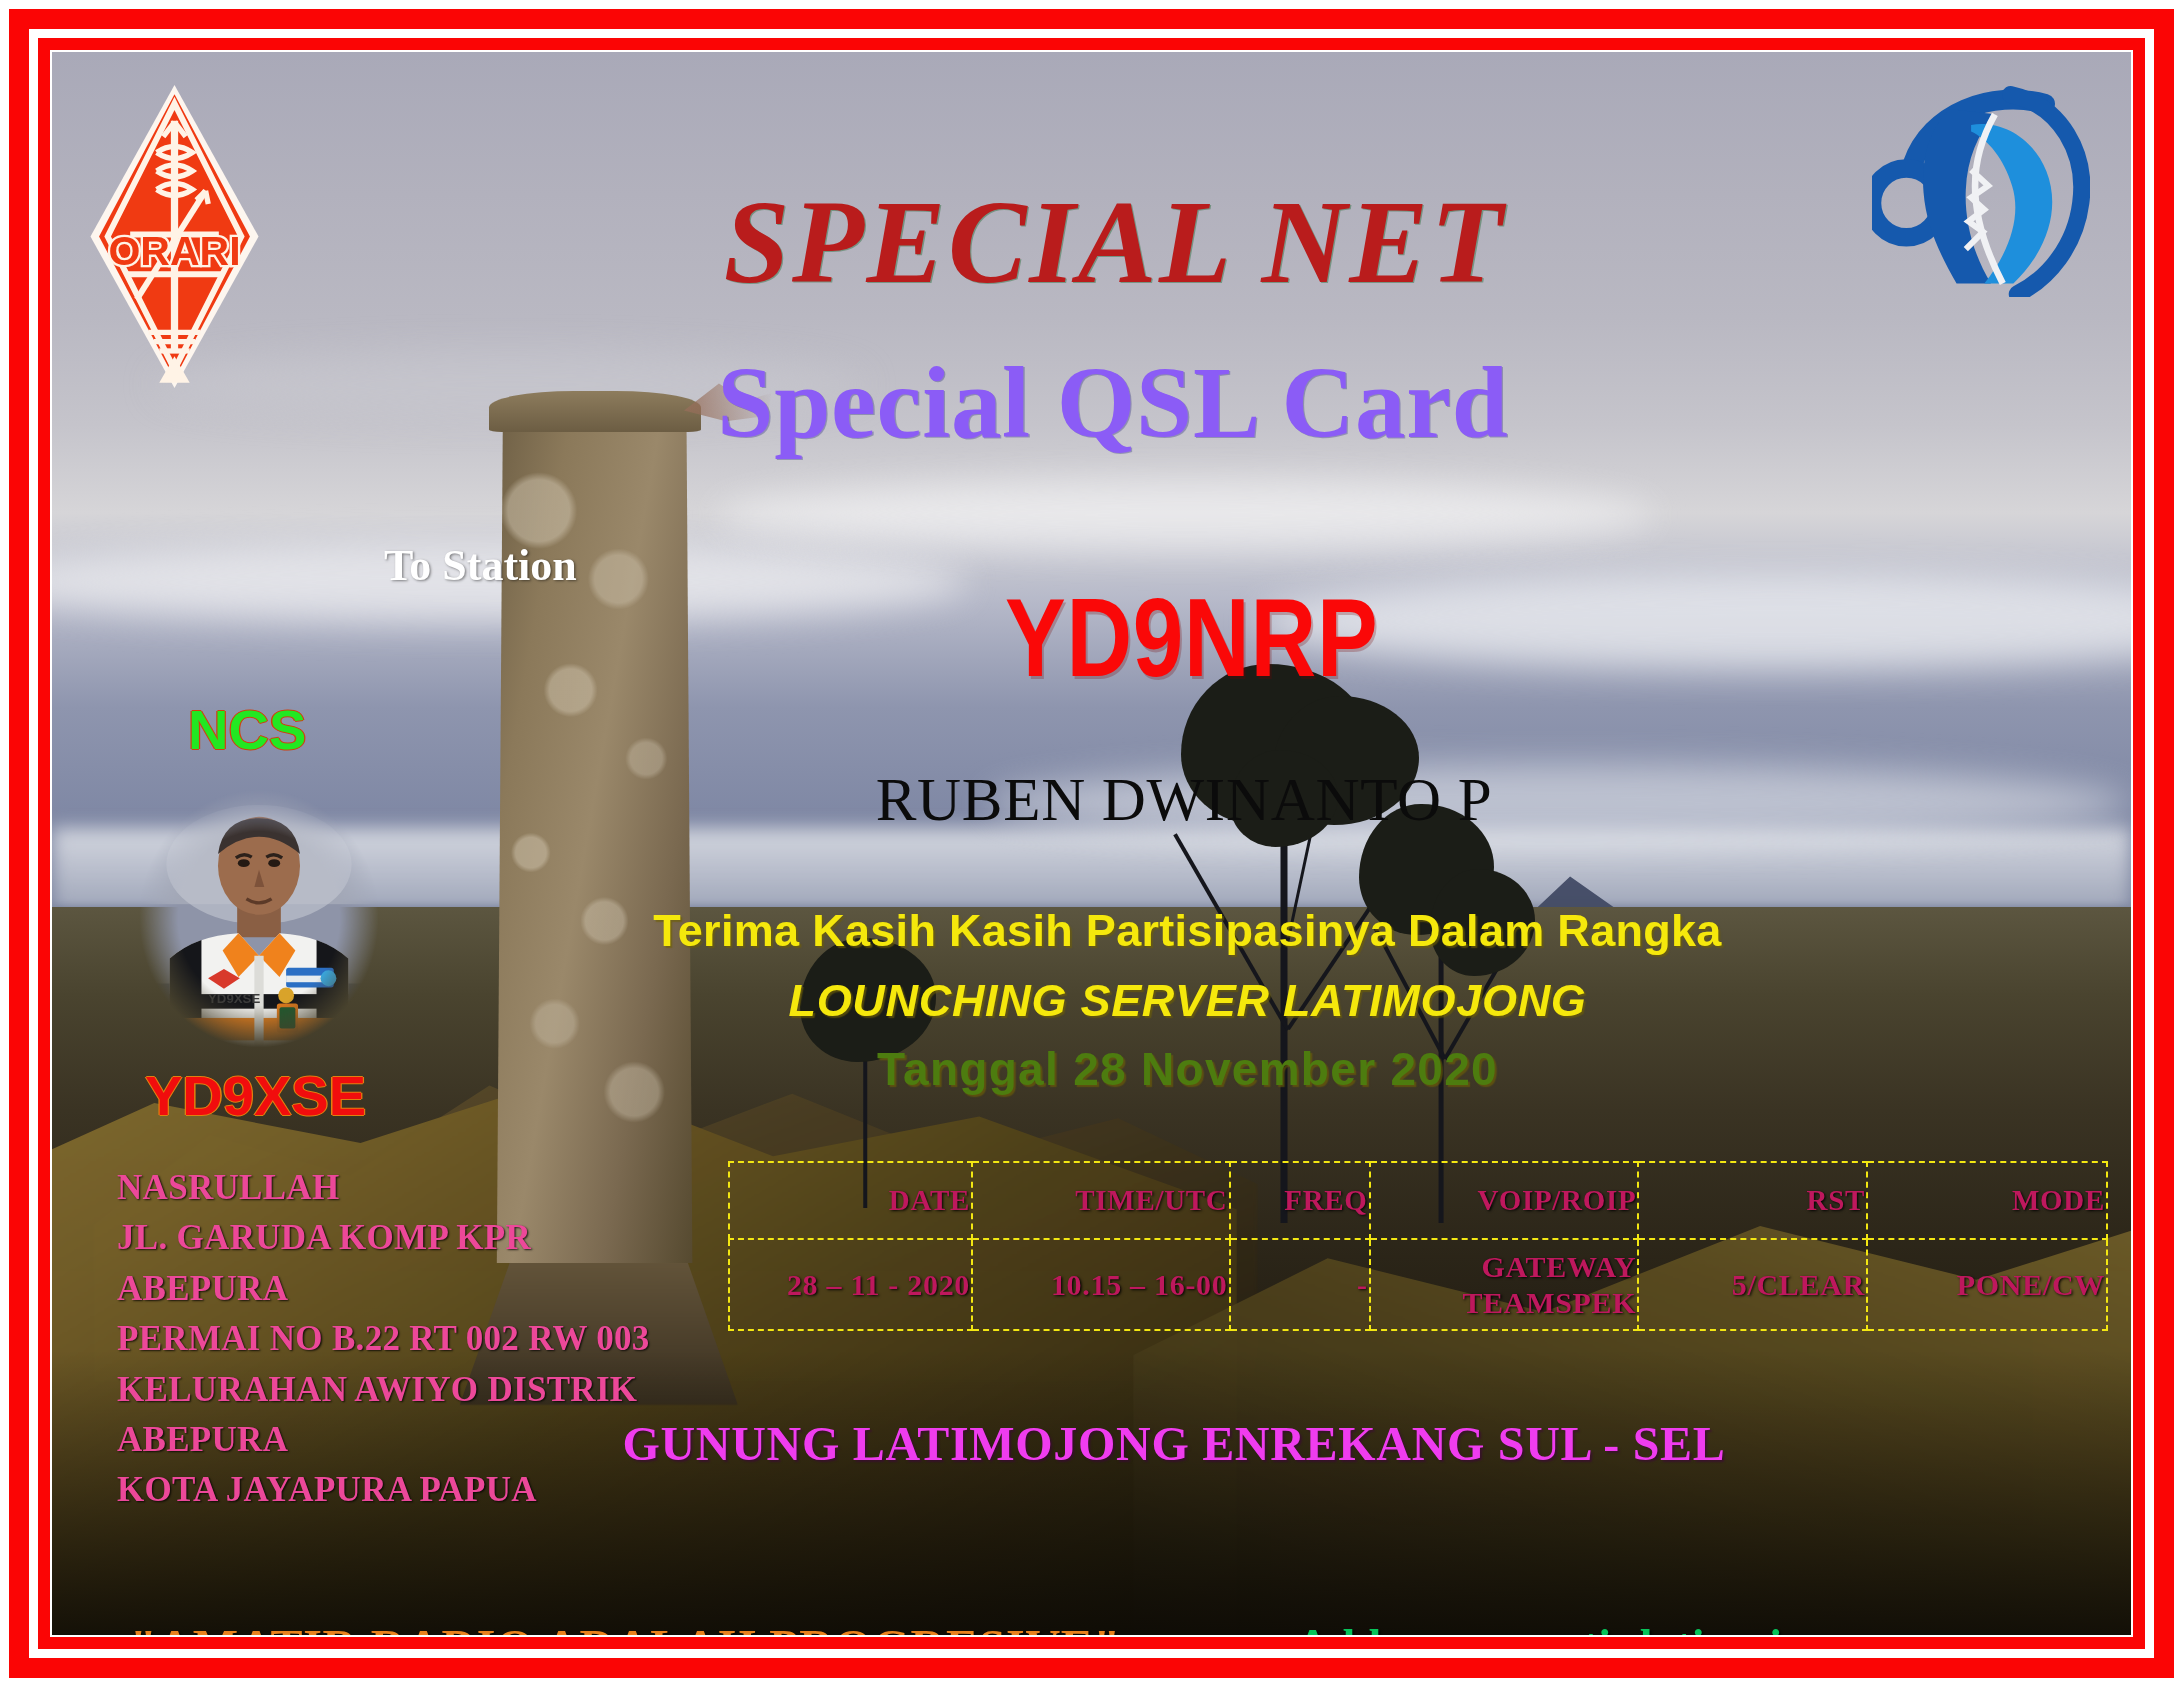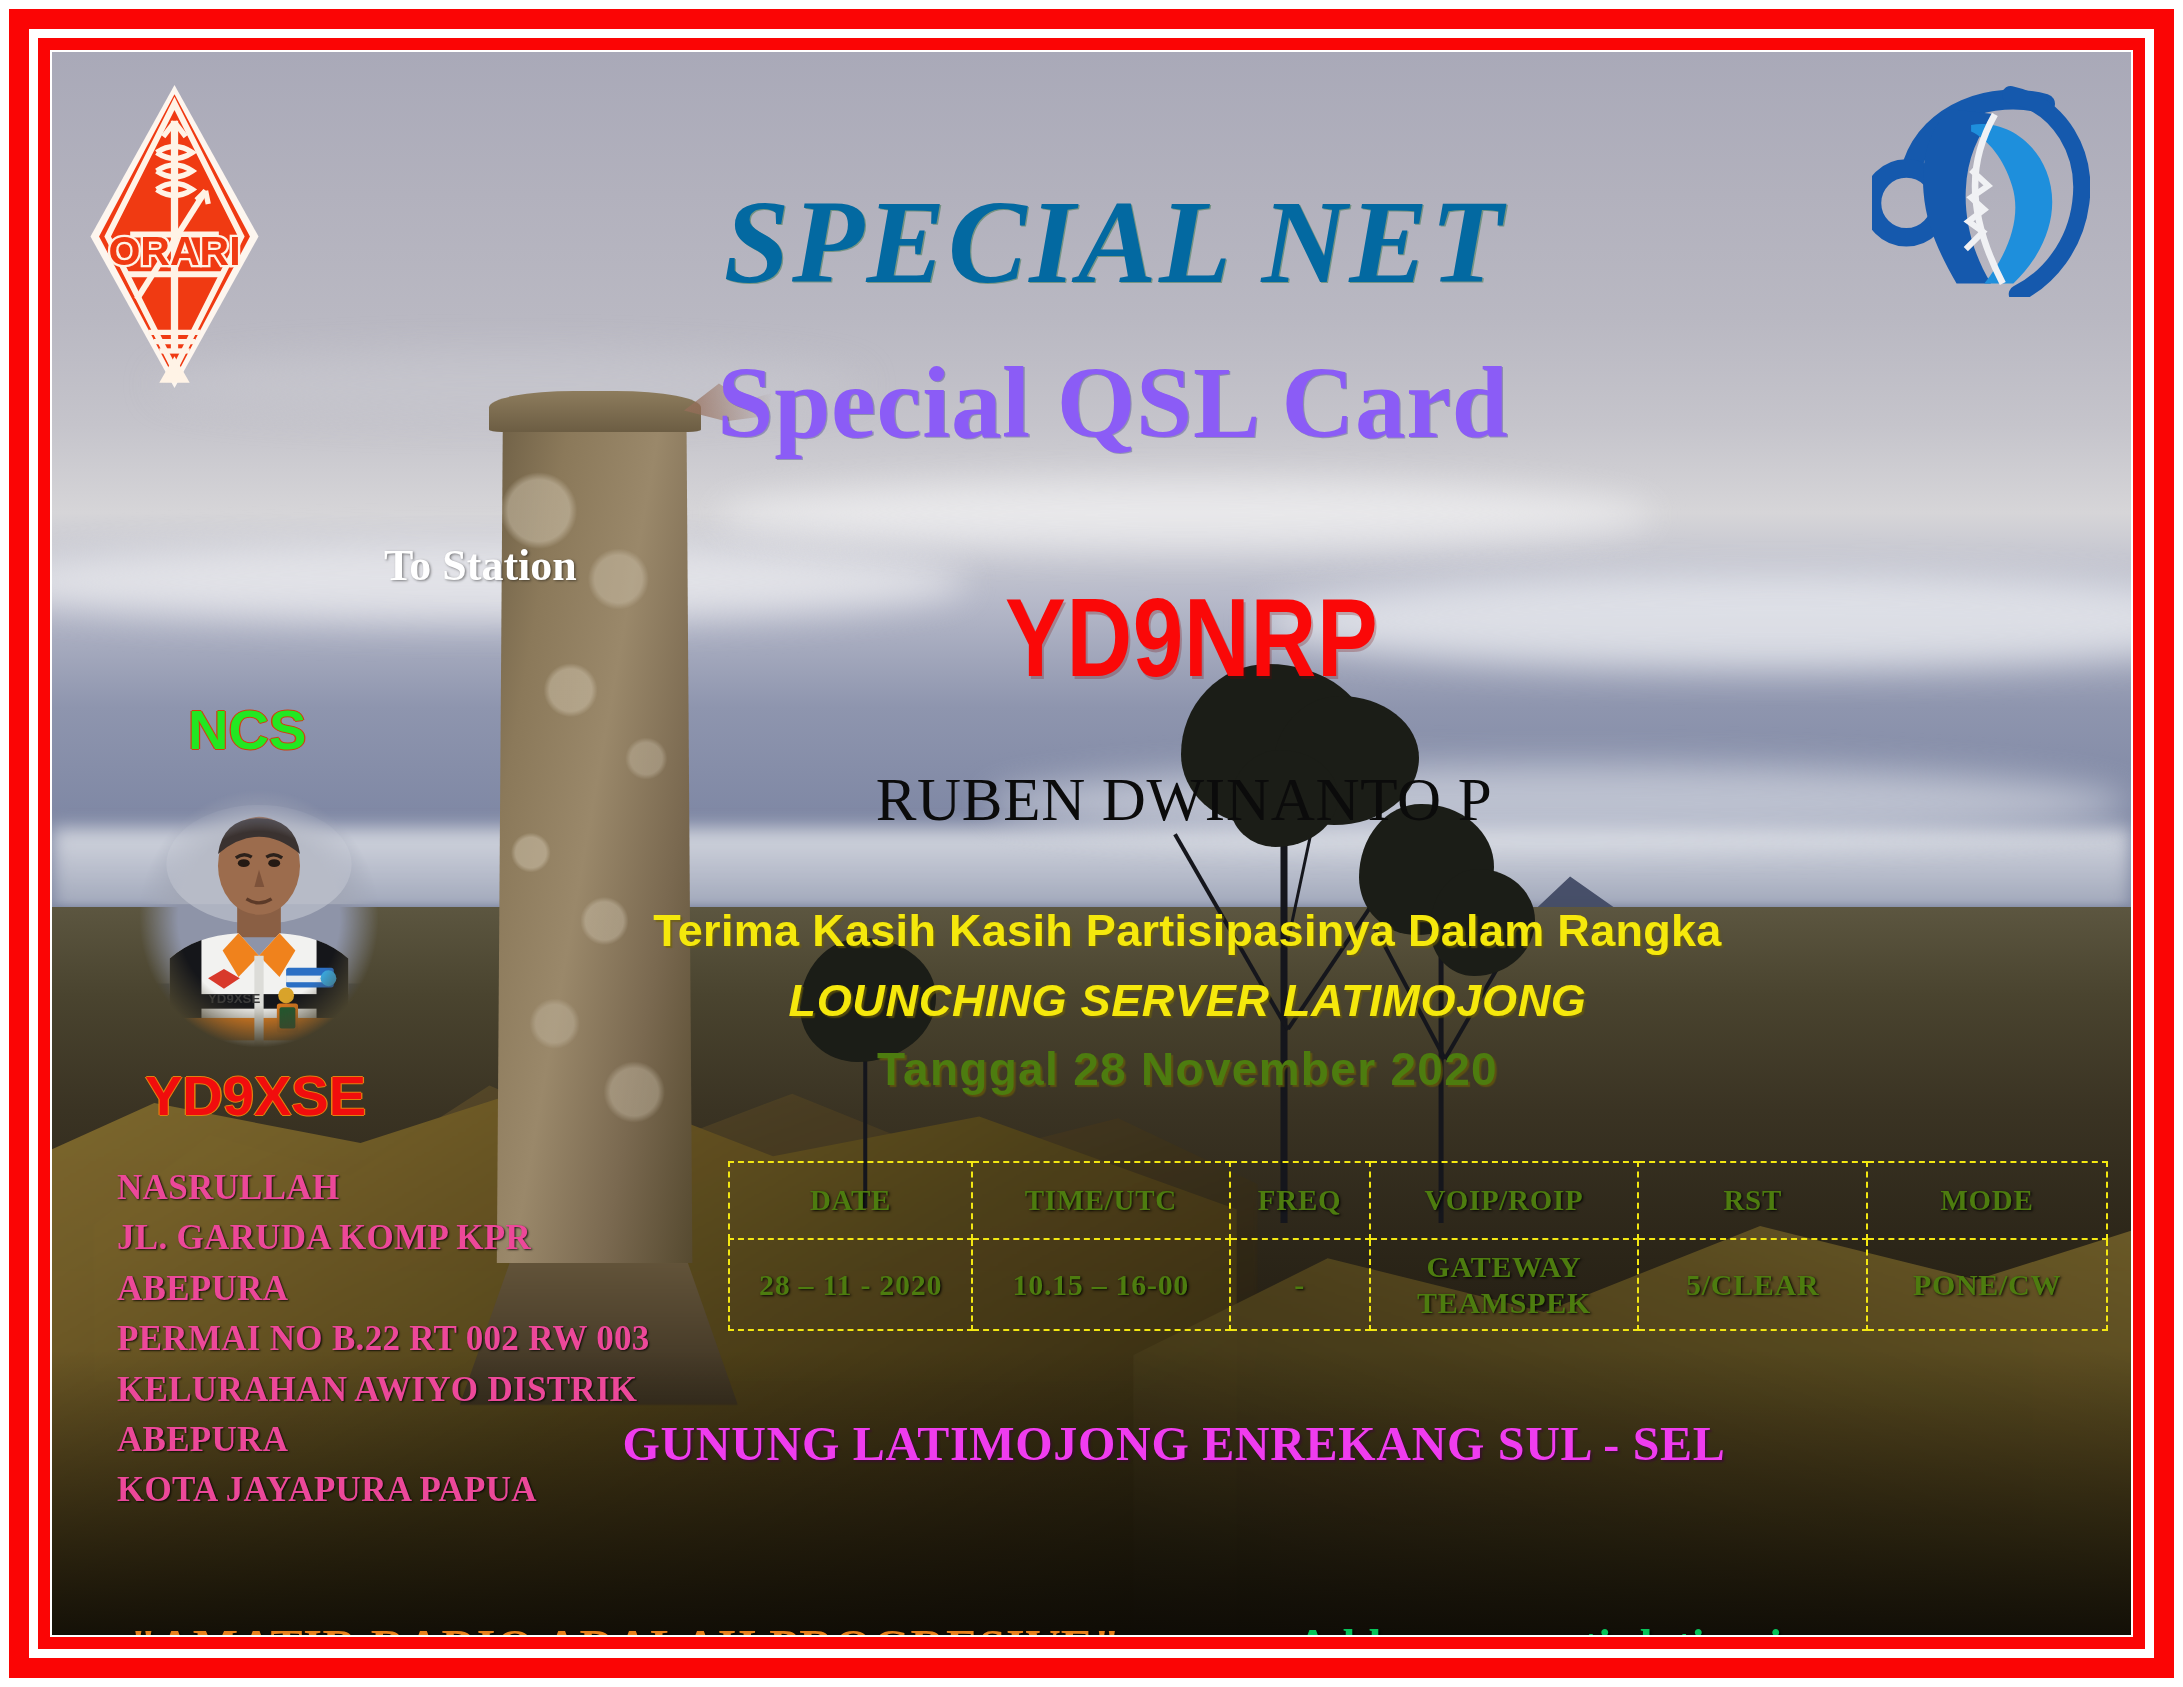--- a/index.html
+++ b/index.html
@@ -86,21 +86,21 @@
   #treeC{left:36%;top:56%;width:6.5%;height:17%;}
 
   
   .orari{position:absolute;left:33px;top:29px;width:179px;height:311px;}
   
   .hslogo{position:absolute;right:41px;top:33px;width:218px;height:212px;}
 
   
   .special-net{position:absolute;left:0;right:0;top:132px;text-align:center;
       font-family:"Liberation Serif",serif;font-weight:bold;font-style:italic;
-      font-size:118px;letter-spacing:2.6px;color:#0369a1;
+      font-size:118px;letter-spacing:2.6px;color:#b91c1c;
       text-shadow:1.3px 1.3px 0 rgba(0,90,20,.35);padding-left:46px;line-height:1;}
   .qsl-card{position:absolute;left:0;right:0;top:301px;text-align:center;
       font-family:"Liberation Serif",serif;font-weight:bold;font-size:101px;
       color:#8b5cf6;letter-spacing:0.7px;padding-left:43px;line-height:1;
       text-shadow:1.3px 1.3px 0 rgba(20,20,120,.3);}
   .to-station{position:absolute;left:332px;top:488px;font-family:"Liberation Serif",serif;
       font-weight:bold;font-size:44px;color:#ffffff;text-shadow:1.3px 1.3px 2.6px rgba(0,0,0,.45);}
   .callsign{position:absolute;left:953px;top:523px;font-family:"Liberation Sans",sans-serif;
       font-weight:bold;font-size:91px;color:#fa0808;letter-spacing:0.7px;
       transform:scaleY(1.22);transform-origin:left top;
@@ -132,21 +132,21 @@
               mask-image:radial-gradient(ellipse 54% 54% at 50% 48%,#000 58%,rgba(0,0,0,0) 86%);}
 
   .address{position:absolute;left:65px;top:1111px;font-family:Liberation Serif, serif;
       font-weight:bold;font-size:35px;line-height:1.44;color:#ec4899;letter-spacing:0.3px;
       text-shadow:1.3px 1.3px 2px rgba(0,0,0,.75);}
   .address div{white-space:nowrap;}
 
   
   .qtable{position:absolute;left:676px;top:1109px;width:1380px;
       border-collapse:collapse;border:2.6px dashed #f3e712;}
-  .qtable td{border:2.6px dashed #f3e712;color:#4d7c0f;text-align:center;
+  .qtable td{border:2.6px dashed #f3e712;color:#be185d;text-align:right;
       font-family:"Liberation Serif",serif;font-weight:bold;letter-spacing:0.7px;
       text-shadow:1.3px 1.3px 2.6px rgba(0,0,0,.9);}
   .qtable tr.head td{font-size:29px;height:73px;}
   .qtable tr.body td{font-size:30px;height:87px;line-height:1.18;}
   .col-date{width:232px;} .col-time{width:246px;} .col-freq{width:132px;}
   .col-voip{width:257px;} .col-rst{width:218px;} .col-mode{width:229px;}
 
   .place{position:absolute;left:0;right:0;top:1364px;text-align:center;padding-left:165px;
       font-family:"Liberation Serif",serif;font-weight:bold;font-size:48px;color:#ef3cef;
       letter-spacing:0.7px;text-shadow:2px 2px 2px rgba(60,0,60,.55);}

